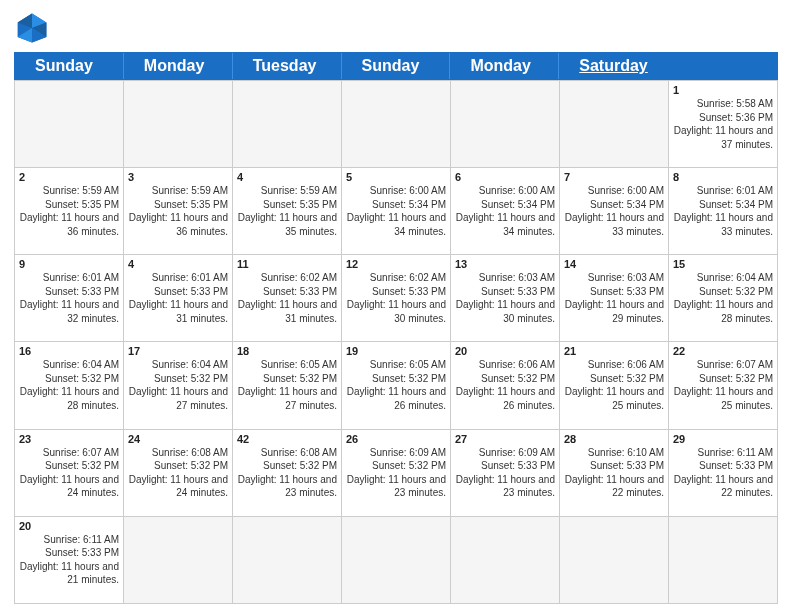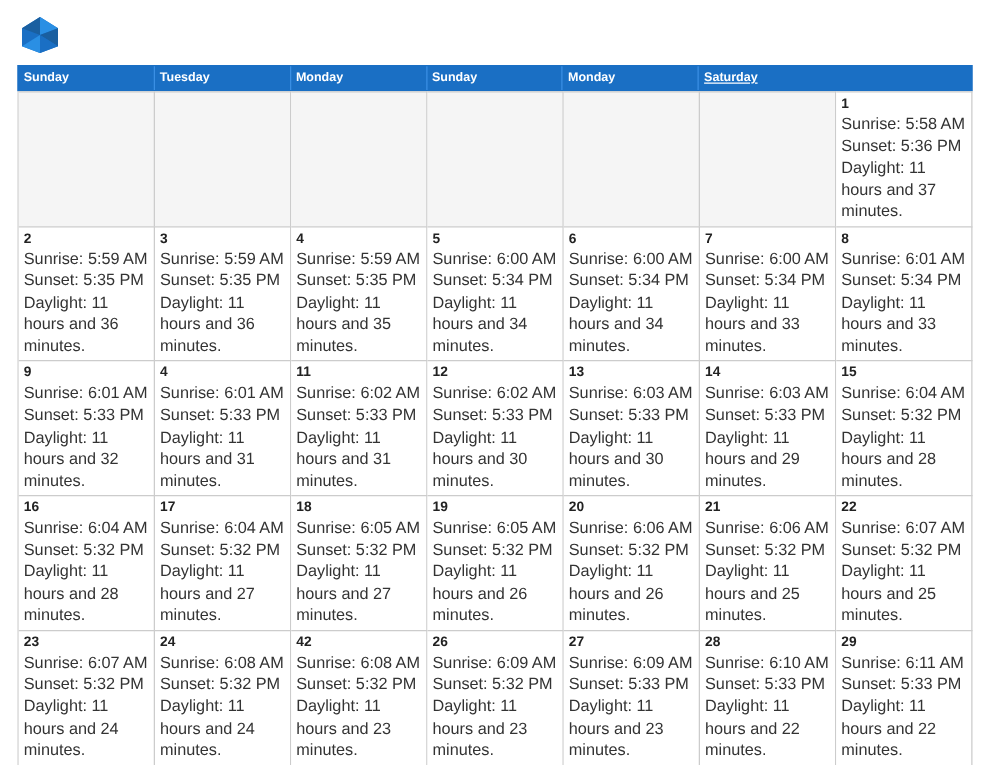--- a/index.html
+++ b/index.html
@@ -62,22 +62,22 @@
     }
     .cal-header {
       display: grid;
       grid-template-columns: repeat(7, 1fr);
       background: #1a6fc4;
       border: 1px solid #1a6fc4;
     }
     .cal-header-cell {
       color: white;
       font-weight: bold;
-      font-size: 10px;
-      padding: 4px 4px;
+      font-size: 16px;
+      padding: 4px 20px;
       text-align: left;
       border-right: 1px solid #3a8fe4;
     }
     .cal-header-cell:last-child { border-right: none; text-decoration: underline; }
     .cal-body {
       display: grid;
       grid-template-columns: repeat(7, 1fr);
       grid-template-rows: repeat(6, 1fr);
       flex: 1;
       border-left: 1px solid #ccc;
@@ -96,23 +96,24 @@
       background: #f5f5f5;
     }
     .day-num {
       font-size: 11px;
       font-weight: bold;
       color: #222;
       display: block;
       margin-bottom: 1px;
     }
     .day-info {
-      font-size: 13px;
+      font-size: 10px;
       color: #333;
       line-height: 1.35;
+      text-align: right;
     }
   </style>
 </head>
 <body>
 
 <div class="page">
   <div class="header">
     <div class="logo">
       <svg class="logo-icon" viewBox="0 0 40 40">
         <polygon points="20,4 36,14 36,30 20,36 4,30 4,14" fill="#1a6fc4"></polygon>
@@ -128,22 +129,22 @@
     </div>
     <div class="title-area">
       <div class="month-title"></div>
       <div class="location"></div>
     </div>
   </div>
 
   <div class="calendar">
     <div class="cal-header">
     <div class="cal-header-cell">Sunday</div>
+        <div class="cal-header-cell">Monday</div>
         <div class="cal-header-cell">Tuesday</div>
-        <div class="cal-header-cell">Monday</div>
         <div class="cal-header-cell">Sunday</div>
         <div class="cal-header-cell">Monday</div>
         <div class="cal-header-cell">Saturday</div>
       </div>
     <div class="cal-body">
     <div class="cal-cell empty"></div>
         <div class="cal-cell empty"></div>
         <div class="cal-cell empty"></div>
         <div class="cal-cell empty"></div>
         <div class="cal-cell empty"></div>

